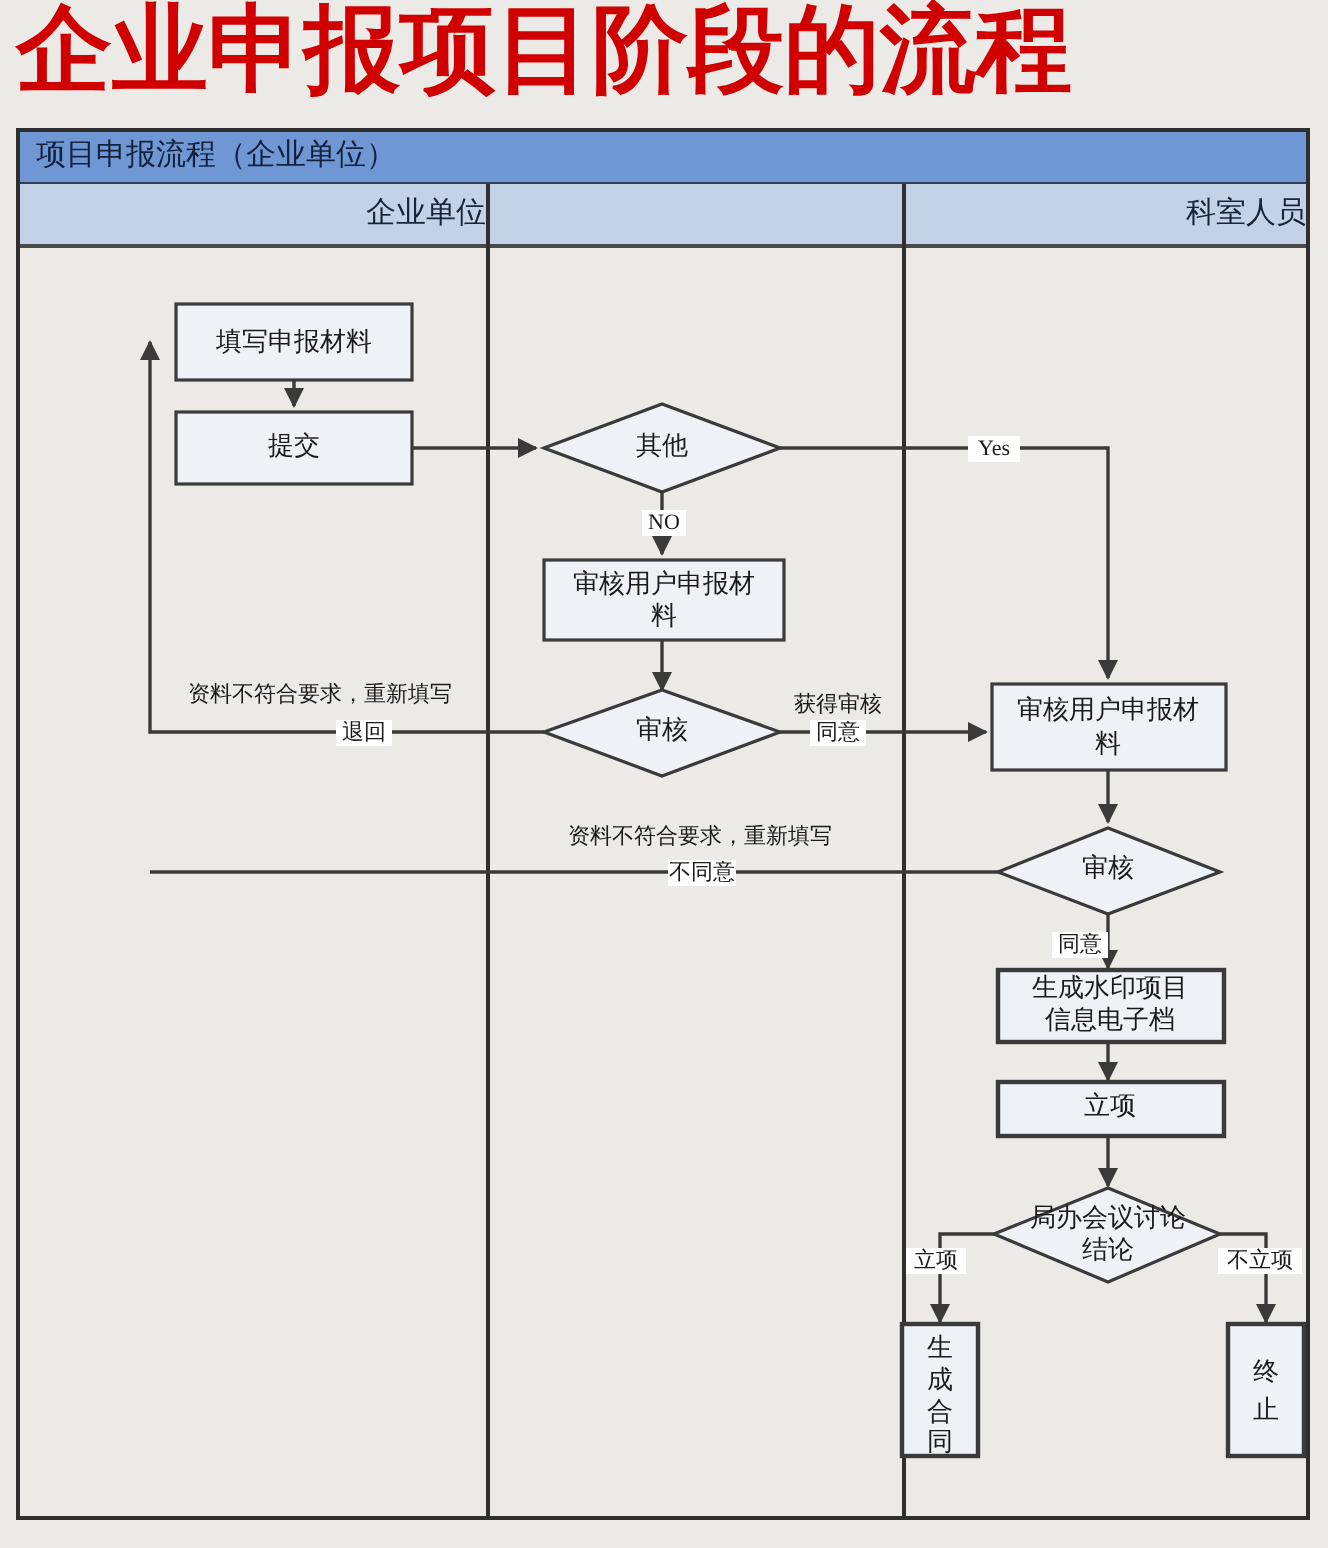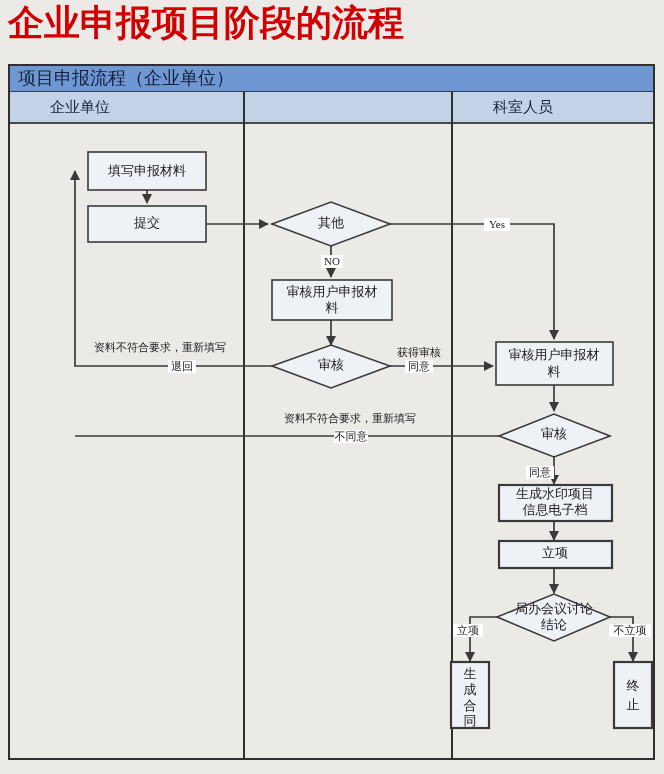--- a/index.html
+++ b/index.html
@@ -13,23 +13,23 @@
     position: relative;
     font-family: "Liberation Serif", "DejaVu Serif", serif;
     overflow: hidden;
   }
 
   
   #page-title {
     position: absolute;
     left: 8px;
     top: 4px;
-    font-family: Liberation Mono, monospace;
+    font-family: Liberation Serif, serif;
     font-weight: bold;
-    font-size: 36px;
+    font-size: 48px;
     line-height: 44px;
     color: #d00000;
     letter-spacing: 0px;
     white-space: nowrap;
   }
 
   
   #flow-table {
     position: absolute;
     left: 8px;
@@ -42,44 +42,43 @@
   }
   #table-title-bar {
     position: absolute;
     left: 0; top: 0;
     width: 100%;
     height: 26px;
     box-sizing: border-box;
     background: #6e97d4;
     border-bottom: 1px solid #2f3f55;
     color: #14213d;
-    font-size: 18px;
+    font-size: 15px;
     line-height: 25px;
     padding-left: 8px;
     white-space: nowrap;
   }
   #column-header-row {
     position: absolute;
     left: 0; top: 26px;
     width: 100%;
     height: 32px;
     background: #c3d2e6;
     border-bottom: 2px solid #4a4a4a;
     box-sizing: border-box;
   }
   .col-header {
     position: absolute;
     top: 0;
     height: 100%;
     line-height: 31px;
-    text-align: left;
+    text-align: right;
     font-size: 15px;
     color: #17233a;
     white-space: nowrap;
-    padding-left: 40px;
   }
   #col-header-0 { left: 0px;   width: 233px; }
   #col-header-1 { left: 235px; width: 206px; }
   #col-header-2 { left: 443px; width: 200px; border-radius: 11px; }
 
   .header-divider {
     position: absolute;
     top: 26px;
     width: 2px;
     height: 32px;

